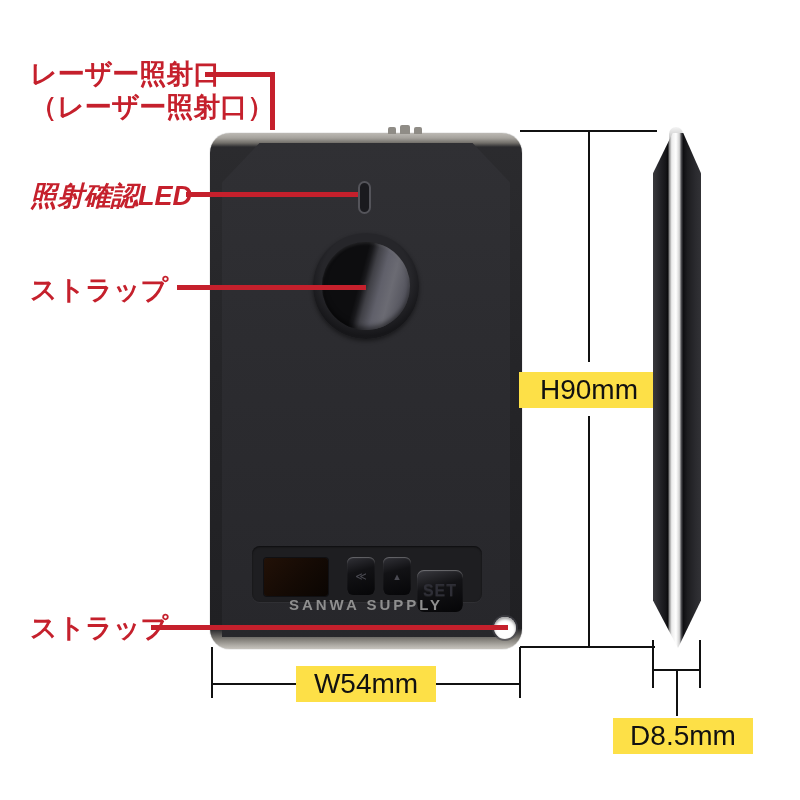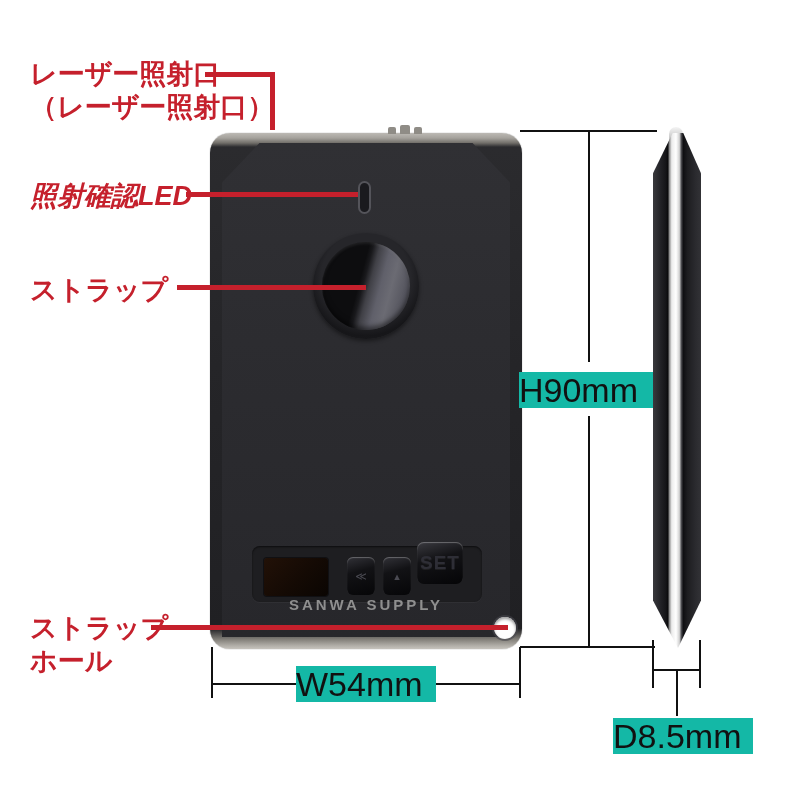--- a/index.html
+++ b/index.html
@@ -17,25 +17,25 @@
     font-size:27px;
     line-height:33px;
     white-space:nowrap;
   }
   .ann-line{background:var(--ann,#c5202c);}
 
   
   .dim-line{background:var(--dim,#111111);}
   .dim-text{
     color:var(--dim,#111111);
-    font-size:34px;
+    font-size:28px;
     line-height:36px;
-    text-align:left;
+    text-align:center;
     white-space:nowrap;
-    background:#14b8a6;
+    background:#fde047;
   }
 
   
   .front-body{
     left:210px;top:133px;width:312px;height:516px;
     border-radius:20px;
     background:linear-gradient(180deg,
       #bcb9b4 0px,#a5a29c 5px,#716e69 10px,
       #2b2b2e 14px,#252528 45%,#202023 96%,
       #85827c 98.2%,#b3b0aa 99.4%,#c6c3bd 100%);
@@ -80,25 +80,25 @@
   .small-btn{
     width:28px;height:38px;border-radius:6px;
     background:linear-gradient(165deg,#323238 0%,#121215 38%,#060608 100%);
     box-shadow:inset 0 1px 1px rgba(255,255,255,.28);
   }
   .small-btn .glyph{
     position:absolute;left:50%;top:50%;transform:translate(-50%,-50%);
     color:#4a4a52;font-size:11px;line-height:11px;
   }
   .set-btn{
-    left:417px;top:542px;width:46px;height:42px;border-radius:7px;
+    left:417px;top:570px;width:46px;height:42px;border-radius:7px;
     background:linear-gradient(165deg,#3a3a40 0%,#131316 40%,#050507 100%);
     box-shadow:inset 0 1px 1px rgba(255,255,255,.3);
     display:flex;align-items:center;justify-content:center;
-    color:#2e2e36;font-weight:bold;font-size:19px;letter-spacing:1px;
+    color:#2e2e36;font-weight:bold;font-size:16px;letter-spacing:1px;
     text-shadow:0 1px 1px rgba(255,255,255,.07);
   }
   .brand{
     left:222px;top:596px;width:288px;
     text-align:center;color:#8f8f8f;
     font-size:15px;font-weight:bold;letter-spacing:3px;
     white-space:nowrap;
   }
   .strap-hole{
     left:494px;top:617px;width:22px;height:22px;border-radius:50%;
@@ -136,21 +136,20 @@
 <div class="abs ann-line" style="left:270px;top:72px;width:5px;height:58px;"></div>
 
 <div class="abs ann-label" style="left:30px;top:180px;font-style:italic;">照射確認LED</div>
 <div class="abs ann-line z30" style="left:186px;top:192px;width:172px;height:5px;"></div>
 
 <div class="abs ann-label" style="left:30px;top:274px;">ストラップ</div>
 <div class="abs ann-line z30" style="left:177px;top:285px;width:189px;height:5px;"></div>
 
 <div class="abs ann-label" style="left:30px;top:612px;">
   <div>ストラップ</div>
-  <div>ホール</div>
 </div>
 <div class="abs ann-line z30" style="left:151px;top:625px;width:357px;height:5px;"></div>
 
 <div class="abs front-body">
   <div class="abs top-bump" style="left:178px;top:-6px;width:8px;height:7px;"></div>
   <div class="abs top-bump" style="left:190px;top:-8px;width:10px;height:9px;"></div>
   <div class="abs top-bump" style="left:204px;top:-6px;width:8px;height:7px;"></div>
 </div>
 <div class="abs front-panel"></div>
 

